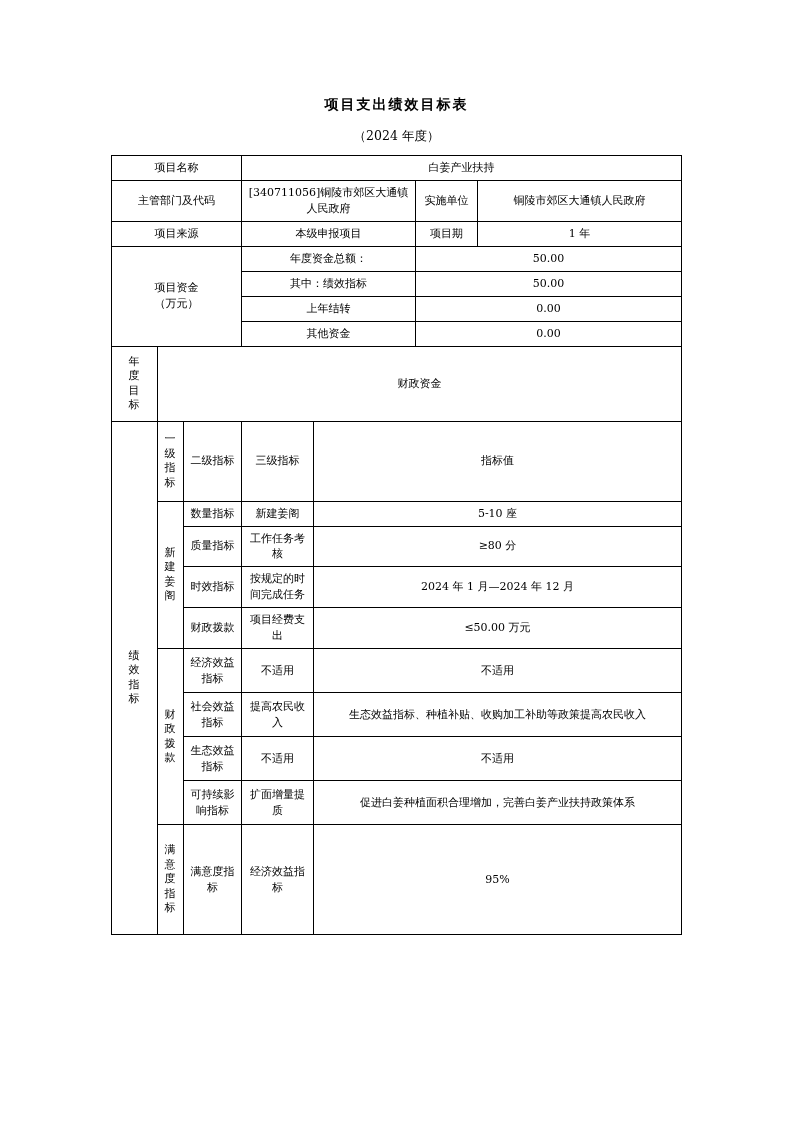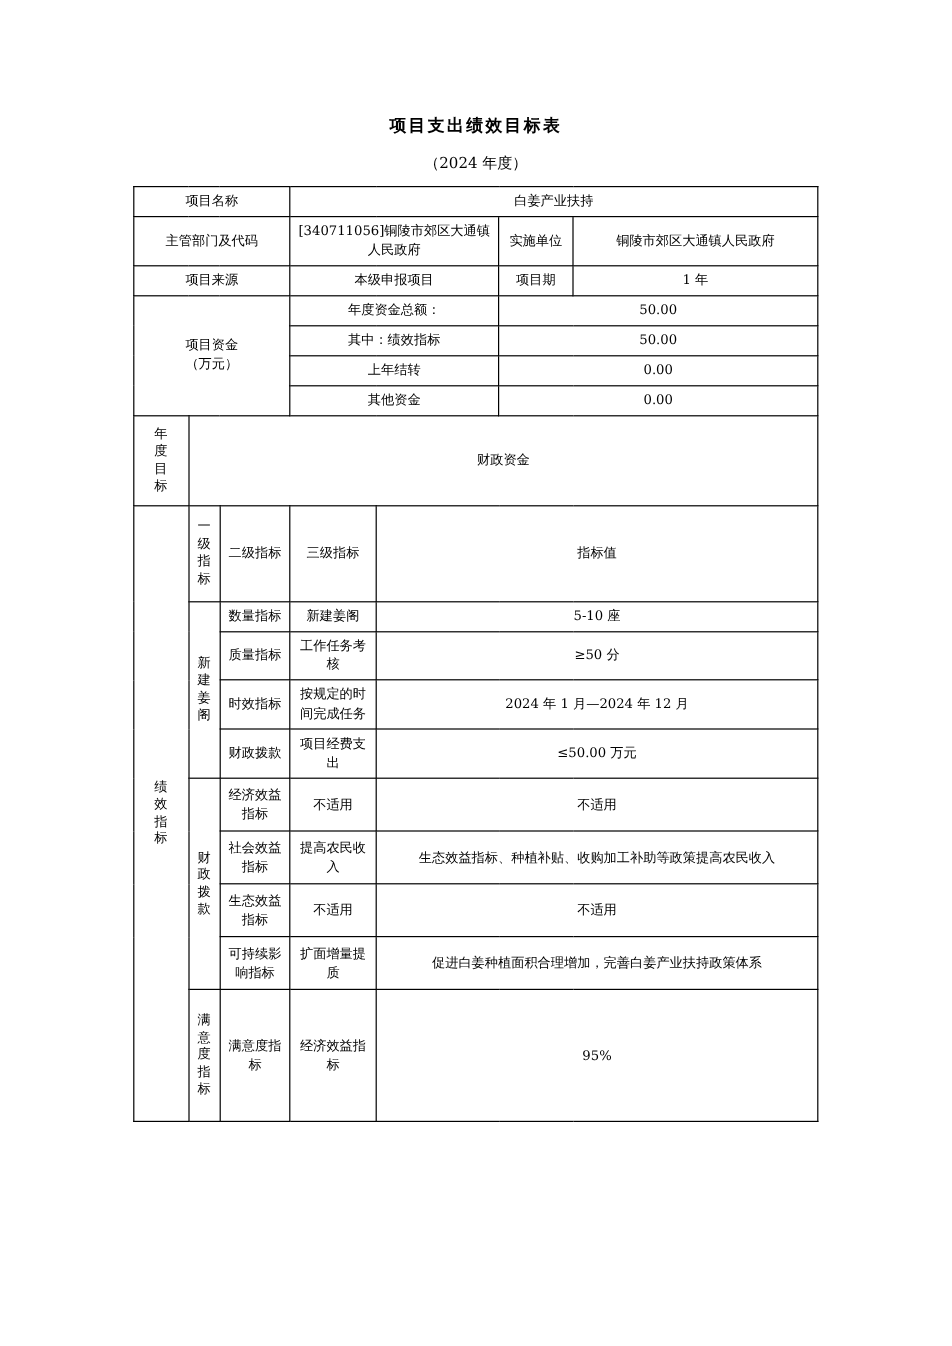--- a/index.html
+++ b/index.html
@@ -158,21 +158,21 @@
         <td class="vert" rowspan="4">
           <span class="vtext-wrap">新建姜阁</span>
         </td>
         <td>数量指标</td>
         <td>新建姜阁</td>
         <td colspan="3">5-10 座</td>
       </tr>
       <tr>
         <td>质量指标</td>
         <td>工作任务考核</td>
-        <td colspan="3">≥50 分</td>
+        <td colspan="3">≥80 分</td>
       </tr>
       <tr>
         <td>时效指标</td>
         <td class="left">按规定的时间完成任务</td>
         <td colspan="3">2024 年 1 月—2024 年 12 月</td>
       </tr>
       <tr>
         <td>财政拨款</td>
         <td>项目经费支出</td>
         <td colspan="3">≤50.00 万元</td>

